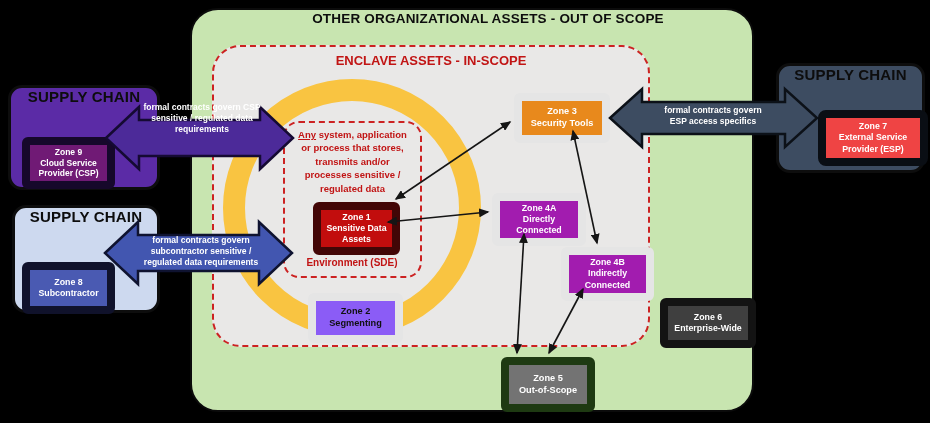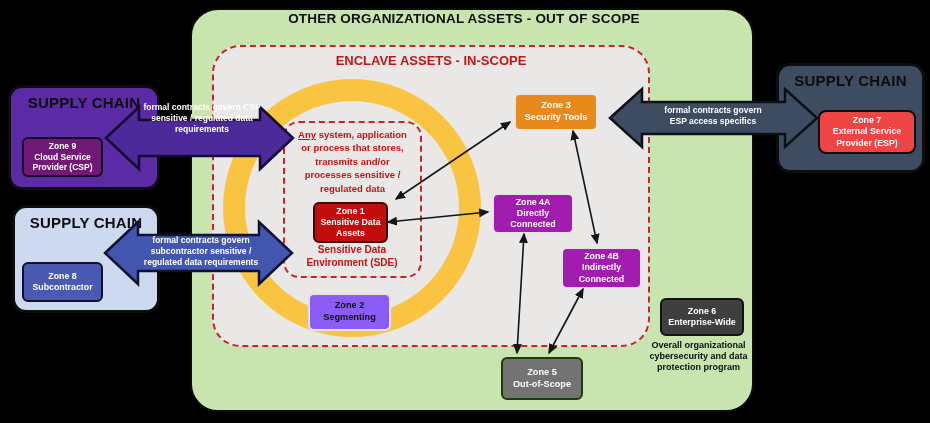--- a/index.html
+++ b/index.html
@@ -2,60 +2,60 @@
 <html><head>
 <meta charset="utf-8">
 <style>
   html,body{margin:0;padding:0;background:#000;}
   #stage{position:relative;width:930px;height:423px;background:#000;overflow:hidden;
          font-family:"Liberation Sans",sans-serif;}
   .abs{position:absolute;}
   
   #green-box{left:190px;top:8px;width:560px;height:400px;background:#c8e5b0;
              border:2px solid #0b0b0b;border-radius:28px;}
-  #green-title{left:182px;top:11px;width:564px;text-align:center;font-size:13.5px;
+  #green-title{left:206px;top:11px;width:564px;text-align:center;font-size:13.5px;
                font-weight:800;color:#0d0d0d;letter-spacing:.2px;}
   
   #enclave-box{left:212px;top:45px;width:434px;height:298px;background:#e9e8e7;
                border:2px dashed #cc2222;border-radius:28px;}
   #enclave-title{left:212px;top:53px;width:438px;text-align:center;font-size:13px;
                  font-weight:800;color:#c11414;}
   
   #inner-dashed{left:283px;top:121px;width:135px;height:153px;
                 border:2px dashed #cc2222;border-radius:16px;}
   #inner-note{left:286px;top:128px;width:133px;text-align:center;white-space:pre-line;
               font-size:9.5px;line-height:1.42;font-weight:bold;color:#c11414;}
   #inner-note .u{text-decoration:underline;}
   #sde-label{left:285px;top:243px;width:134px;text-align:center;white-space:pre-line;
              font-size:10px;line-height:1.3;font-weight:bold;color:#c11414;}
   
   .zone{position:absolute;display:flex;align-items:center;justify-content:center;
         text-align:center;white-space:pre-line;font-weight:bold;color:#fff;
-        border:2px solid #e5e5e5;border-radius:6px;font-size:8.8px;line-height:1.26;}
+        border:8px solid #e5e5e5;border-radius:6px;font-size:8.8px;line-height:1.26;}
   .z1{background:#c20d0d;border-color:#420606;}
   .z2{background:#8b5cf6;color:#111;}
   .z3{background:#e8891c;}
   .z4{background:#a21caf;}
   .z5{background:#737373;border-color:#1e3a12;}
   .z6{background:#3f3f3f;border-color:#131313;}
   .z7{background:#ef4444;border-color:#0a0e14;}
   .z8{background:#4a5ab2;border-color:#10122b;}
   .z9{background:#701a75;border-color:#16082b;}
   #zone1{left:313px;top:202px;width:71px;height:37px;}
   #zone2{left:308px;top:293px;width:79px;height:34px;font-size:9.2px;}
   #zone3{left:514px;top:93px;width:80px;height:34px;font-size:9.2px;}
   #zone4a{left:492px;top:193px;width:78px;height:37px;}
   #zone4b{left:561px;top:247px;width:77px;height:38px;}
   #zone5{left:501px;top:357px;width:78px;height:39px;font-size:9.2px;}
   #zone6{left:660px;top:298px;width:80px;height:34px;}
   #zone6-caption{left:626px;top:340px;width:145px;text-align:center;white-space:pre-line;
                  font-size:9px;line-height:1.22;font-weight:bold;color:#0d0d0d;}
   
   .supply{position:absolute;border:3px solid #0d0d0d;border-radius:14px;}
-  .supply-title{margin-top:6px;text-align:center;font-size:15px;font-weight:800;
+  .supply-title{text-align:center;font-size:15px;font-weight:800;
                 color:#0d0d0d;letter-spacing:.2px;}
   #supply-csp{left:8px;top:85px;width:146px;height:99px;background:#5b2ba6;}
   #zone9{left:22px;top:137px;width:77px;height:36px;font-size:8.5px;}
   #supply-sub{left:12px;top:205px;width:142px;height:102px;background:#cdd9ef;}
   #zone8{left:22px;top:262px;width:77px;height:36px;}
   #supply-esp{left:776px;top:63px;width:143px;height:104px;background:#3d4c61;}
   #zone7{left:818px;top:110px;width:94px;height:40px;border-radius:8px;}
   
   .arrow-label{position:absolute;text-align:center;white-space:pre-line;color:#fff;
                font-weight:bold;font-size:8.5px;line-height:1.32;z-index:40;}
@@ -105,23 +105,20 @@
   <div class="zone z4" id="zone4a">Zone 4A
 Directly
 Connected</div>
   <div class="zone z4" id="zone4b">Zone 4B
 Indirectly
 Connected</div>
   <div class="zone z5" id="zone5">Zone 5
 Out-of-Scope</div>
   <div class="zone z6" id="zone6">Zone 6
 Enterprise-Wide</div>
-  <div class="abs" id="zone6-caption">Overall organizational
-cybersecurity and data
-protection program</div>
 
   <div class="supply" id="supply-csp">
     <div class="supply-title">SUPPLY CHAIN</div>
   </div>
   <div class="zone z9" id="zone9">Zone 9
 Cloud Service
 Provider (CSP)</div>
 
   <div class="supply" id="supply-sub">
     <div class="supply-title">SUPPLY CHAIN</div>

